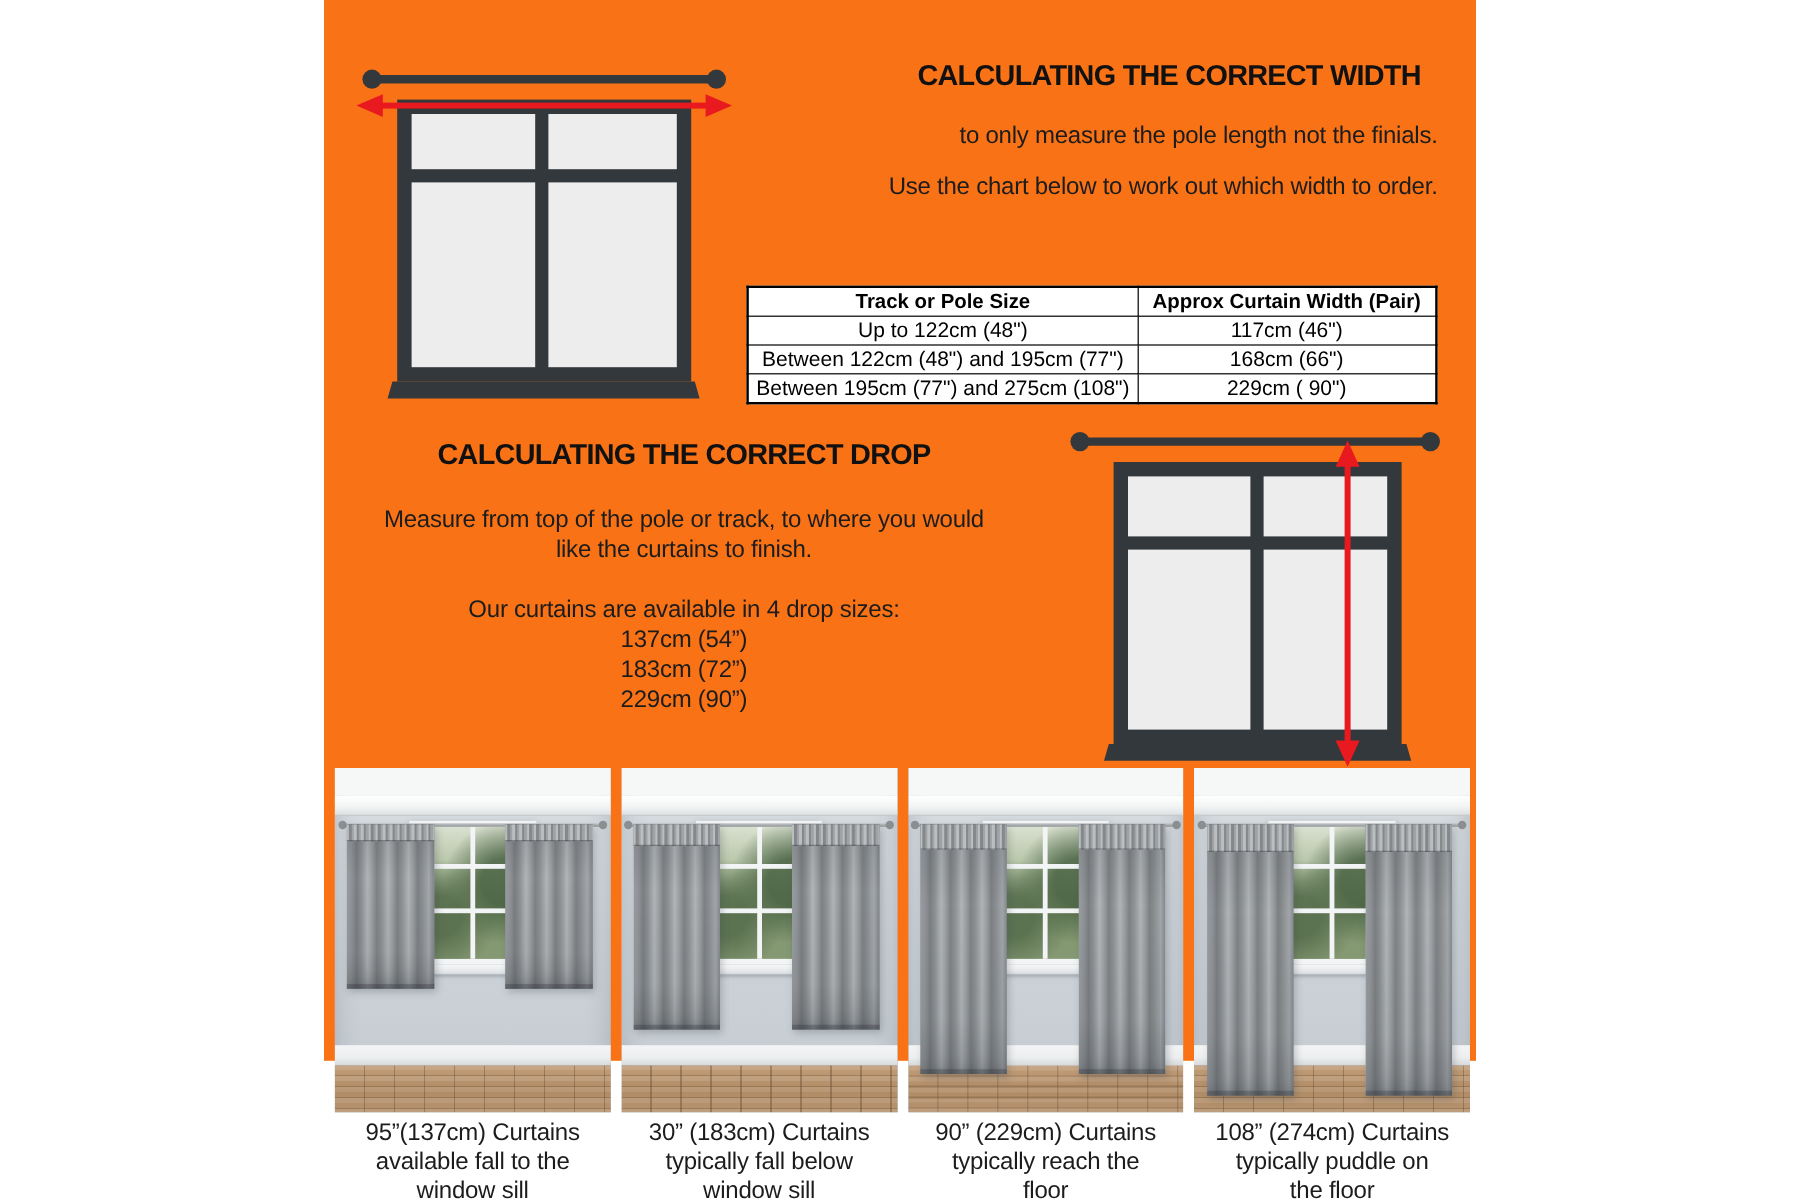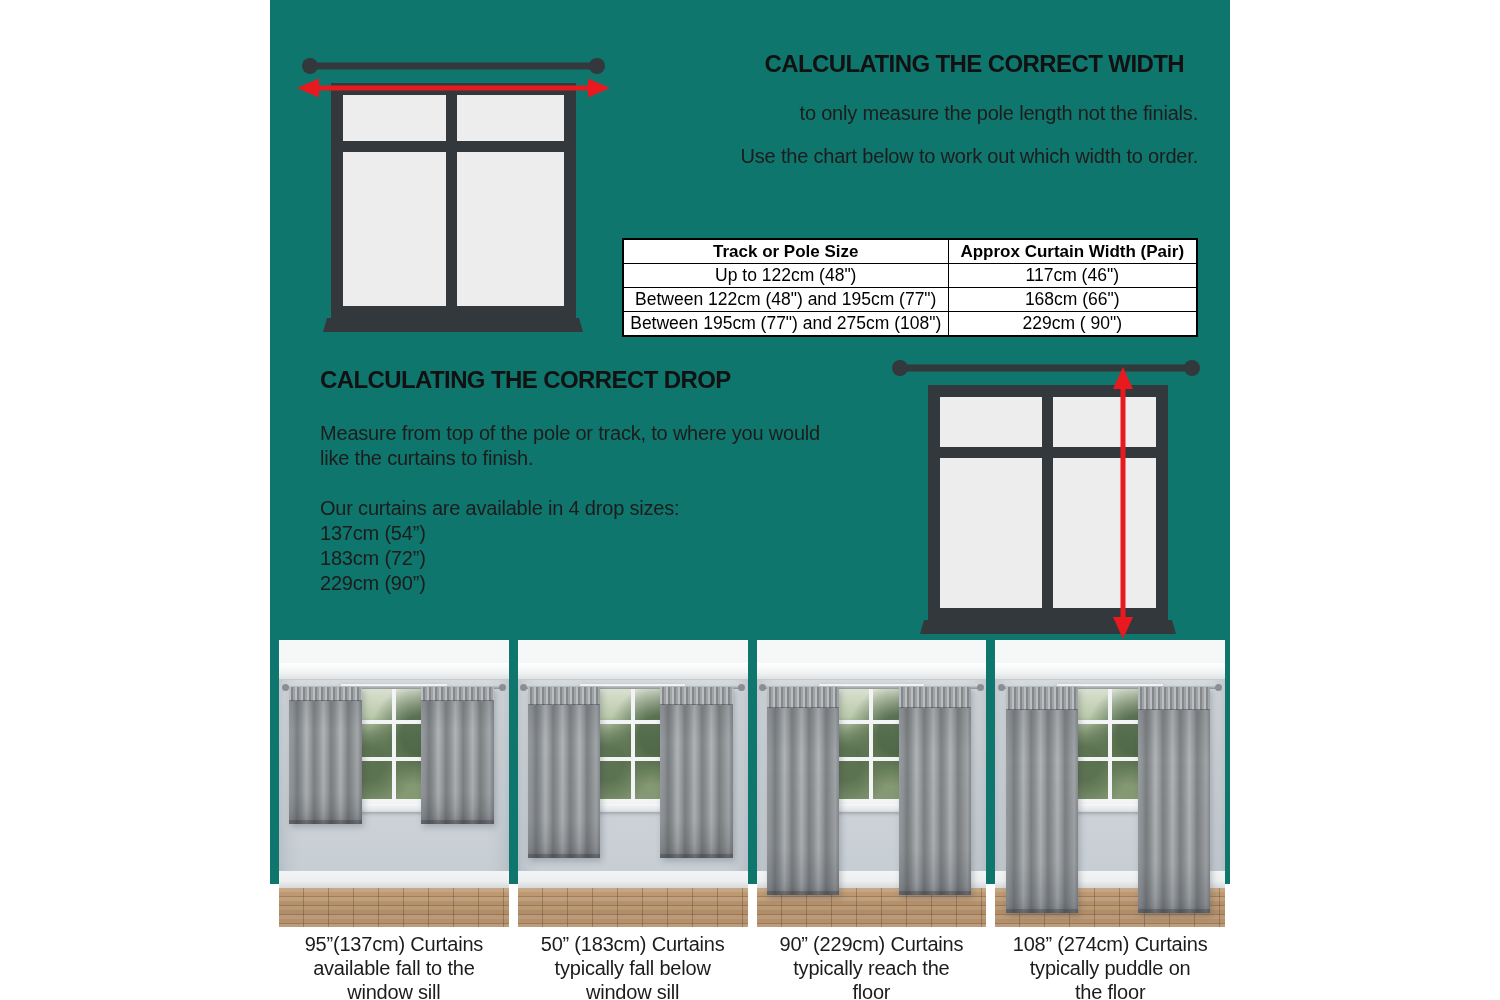--- a/index.html
+++ b/index.html
@@ -1,34 +1,34 @@
 <!DOCTYPE html>
 <html><head>
 <meta charset="utf-8">
 <style>
   html,body{margin:0;padding:0;}
   body{
     width:1500px;height:1000px;position:relative;overflow:hidden;
     background:#ffffff;color:#1a1a1a;
     font-family:"Liberation Sans", sans-serif;
   }
-  .canvas{position:absolute;left:270px;top:0;width:960px;height:884px;background:#0f766e;}
+  .canvas{position:absolute;left:270px;top:0;width:960px;height:884px;background:#f97316;}
   .margin{position:absolute;top:0;height:1000px;background:#ffffff;}
   .margin.left{left:0;width:270px;}
   .margin.right{left:1230px;width:270px;}
 
   
   .section-title{font-size:24px;font-weight:bold;letter-spacing:-0.6px;color:#111;}
   .body-line{font-size:20px;line-height:25px;white-space:nowrap;color:#1c1c1c;letter-spacing:-0.2px;}
 
   .width-copy{position:absolute;left:350px;top:50px;width:578px;text-align:right;}
   .width-copy .section-title{padding-right:14px;margin-bottom:23px;}
   .width-copy .note{margin-top:18px;}
 
-  .drop-copy{position:absolute;left:50px;top:366px;text-align:left;}
+  .drop-copy{position:absolute;left:50px;top:366px;text-align:center;}
   .drop-copy .section-title{margin-bottom:27px;}
   .drop-copy .intro{margin-top:25px;}
 
   
   .size-table{
     position:absolute;left:352px;top:238px;
     border-collapse:collapse;background:#ffffff;
     border:2px solid #000;table-layout:fixed;
   }
   .size-table th,.size-table td{
@@ -246,21 +246,21 @@
         <div class="muntin h h2"></div>
       </div>
       <div class="sill"></div>
       <div class="baseboard"></div>
       <div class="floor"></div>
       <div class="pole"></div>
       <div class="curtain left" style="--drop: 76%;"></div>
       <div class="curtain right" style="--drop: 76%;"></div>
     </div>
     <div class="photo-caption">
-          <div>50” (183cm) Curtains</div>
+          <div>30” (183cm) Curtains</div>
           <div>typically fall below</div>
           <div>window sill</div>
         </div>
   </div>
       <div class="photo-block">
     <div class="photo">
       <div class="ceiling"></div>
       <div class="molding"></div>
       <div class="window">
         <div class="glass"></div>

